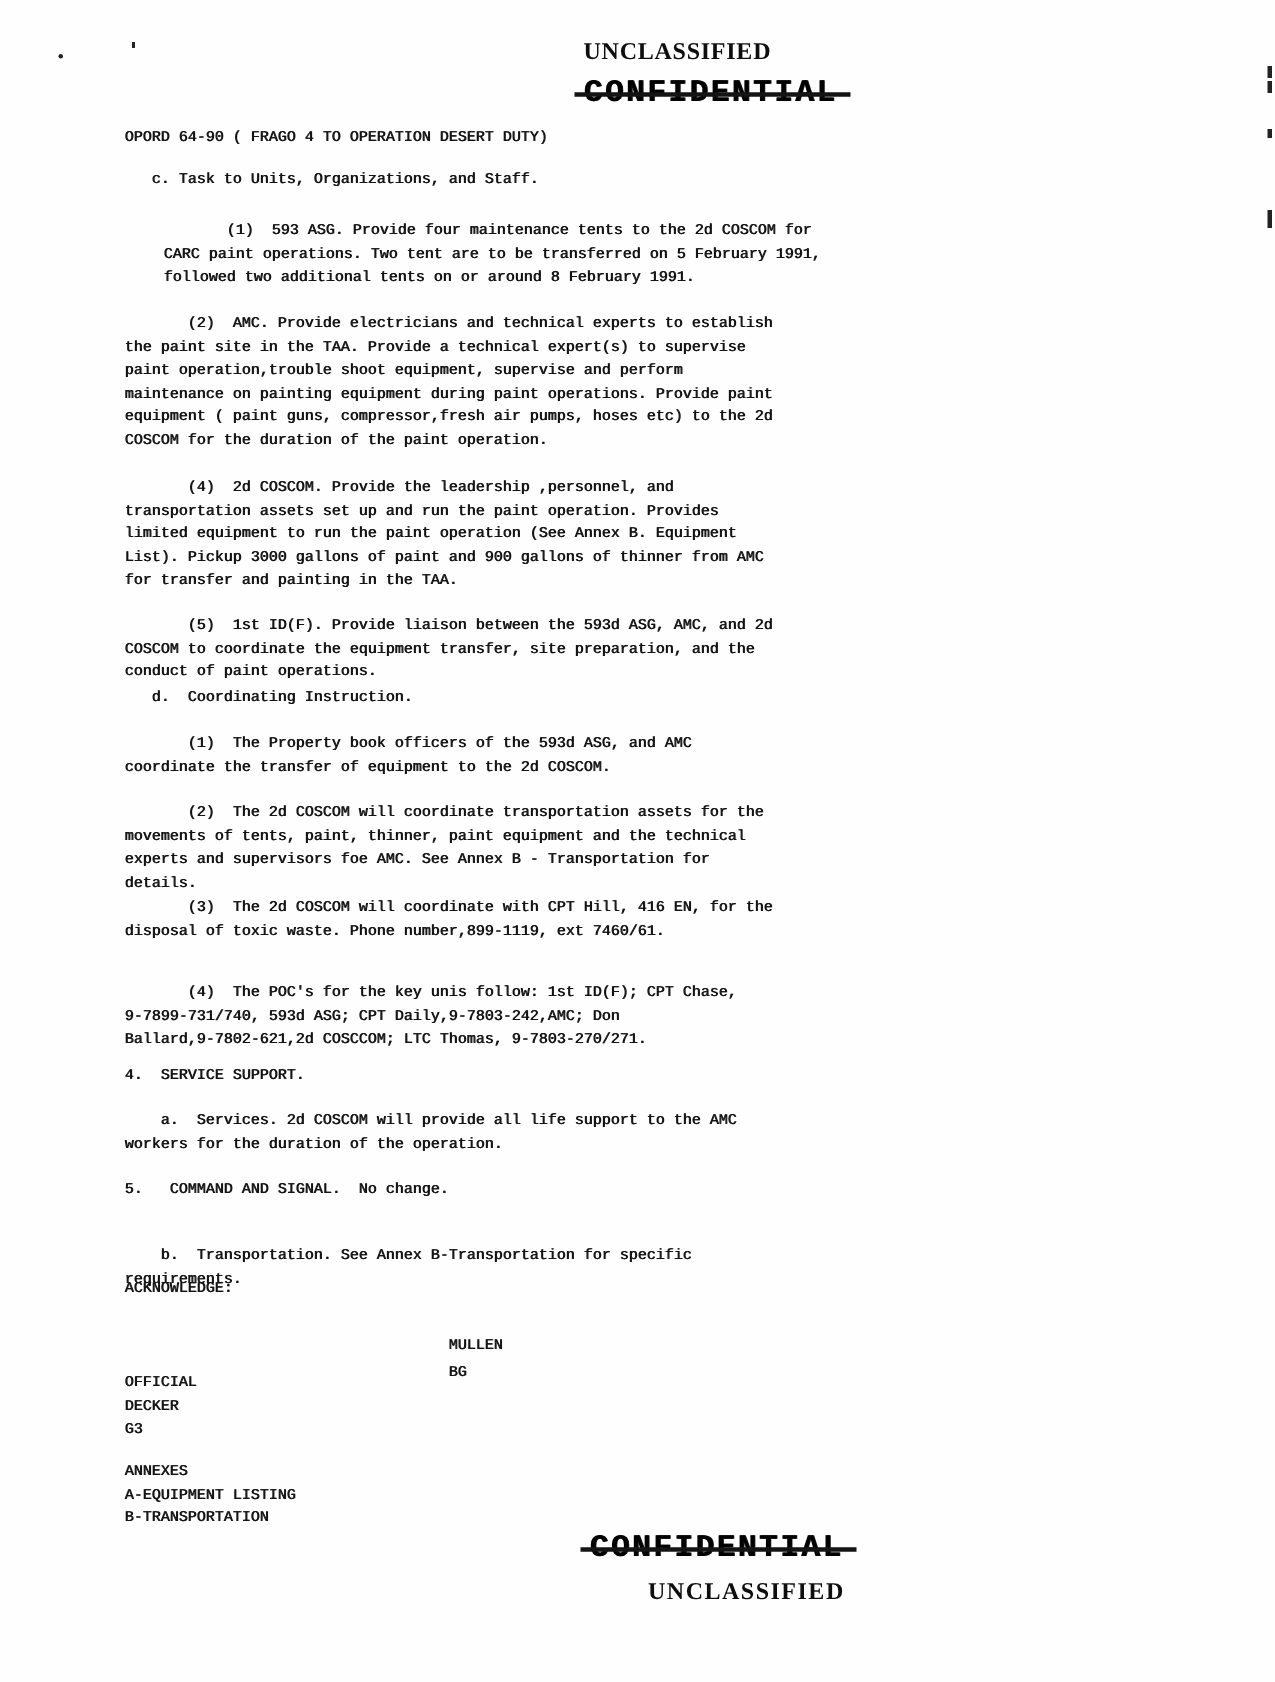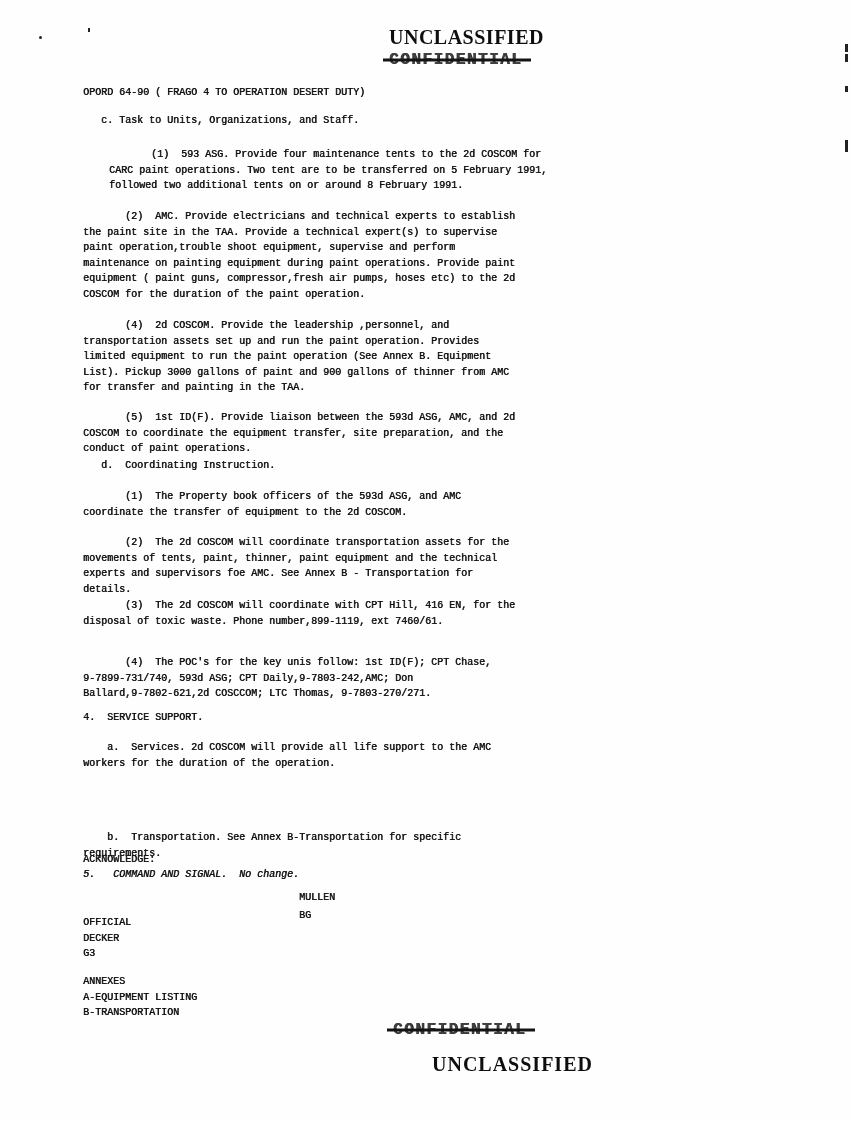--- a/index.html
+++ b/index.html
@@ -13,35 +13,35 @@
   .page{
     position:absolute;inset:0;
     background:#fefefe;
     color:#151515;
   }
   
   .banner{
     position:absolute;
     font-family:"Liberation Serif","DejaVu Serif",serif;
     font-weight:bold;
-    font-size:20px;
+    font-size:16px;
     letter-spacing:0.5px;
     color:#0e0e0e;
     white-space:nowrap;
   }
   .banner.top{top:26px;left:389px;}
   .banner.bottom{top:1053px;left:432px;letter-spacing:1px;}
   
   .struck{
     position:absolute;
     font-family:"Liberation Mono","DejaVu Sans Mono",monospace;
     font-weight:bold;
-    font-size:16px;
+    font-size:21px;
     letter-spacing:1.5px;
-    color:#404040;
+    color:#000000;
     white-space:nowrap;
     text-shadow:0.6px 0 0 #161616;
   }
   .struck::after{
     content:"";
     position:absolute;
     left:-6px;right:-9px;
     top:52%;
     height:3px;
     background:#141414;
@@ -105,21 +105,21 @@
       <pre class="tline" style="top: 598px;">       (3)  The 2d COSCOM will coordinate with CPT Hill, 416 EN, for the
 disposal of toxic waste. Phone number,899-1119, ext 7460/61.</pre>
       <pre class="tline" style="top: 655px;">       (4)  The POC's for the key unis follow: 1st ID(F); CPT Chase,
 9-7899-731/740, 593d ASG; CPT Daily,9-7803-242,AMC; Don
 Ballard,9-7802-621,2d COSCCOM; LTC Thomas, 9-7803-270/271.</pre>
       <pre class="tline" style="top: 710px;">4.  SERVICE SUPPORT.</pre>
       <pre class="tline" style="top: 740px;">    a.  Services. 2d COSCOM will provide all life support to the AMC
 workers for the duration of the operation.</pre>
       <pre class="tline" style="top: 789px; margin-top: 41px;">    b.  Transportation. See Annex B-Transportation for specific
 requirements.</pre>
-      <pre class="tline" style="top: 867px; font-style: italic;">5.   COMMAND AND SIGNAL.  No change.</pre>
+      <pre class="tline" style="top: 786px;">5.   COMMAND AND SIGNAL.  No change.</pre>
       <pre class="tline" style="top: 852px;">ACKNOWLEDGE:</pre>
       <pre class="tline sig" style="top: 889px;">                                    MULLEN
                                     BG</pre>
       <pre class="tline" style="top: 915px;">OFFICIAL
 DECKER
 G3</pre>
       <pre class="tline" style="top: 974px;">ANNEXES
 A-EQUIPMENT LISTING
 B-TRANSPORTATION</pre>
     </div>

